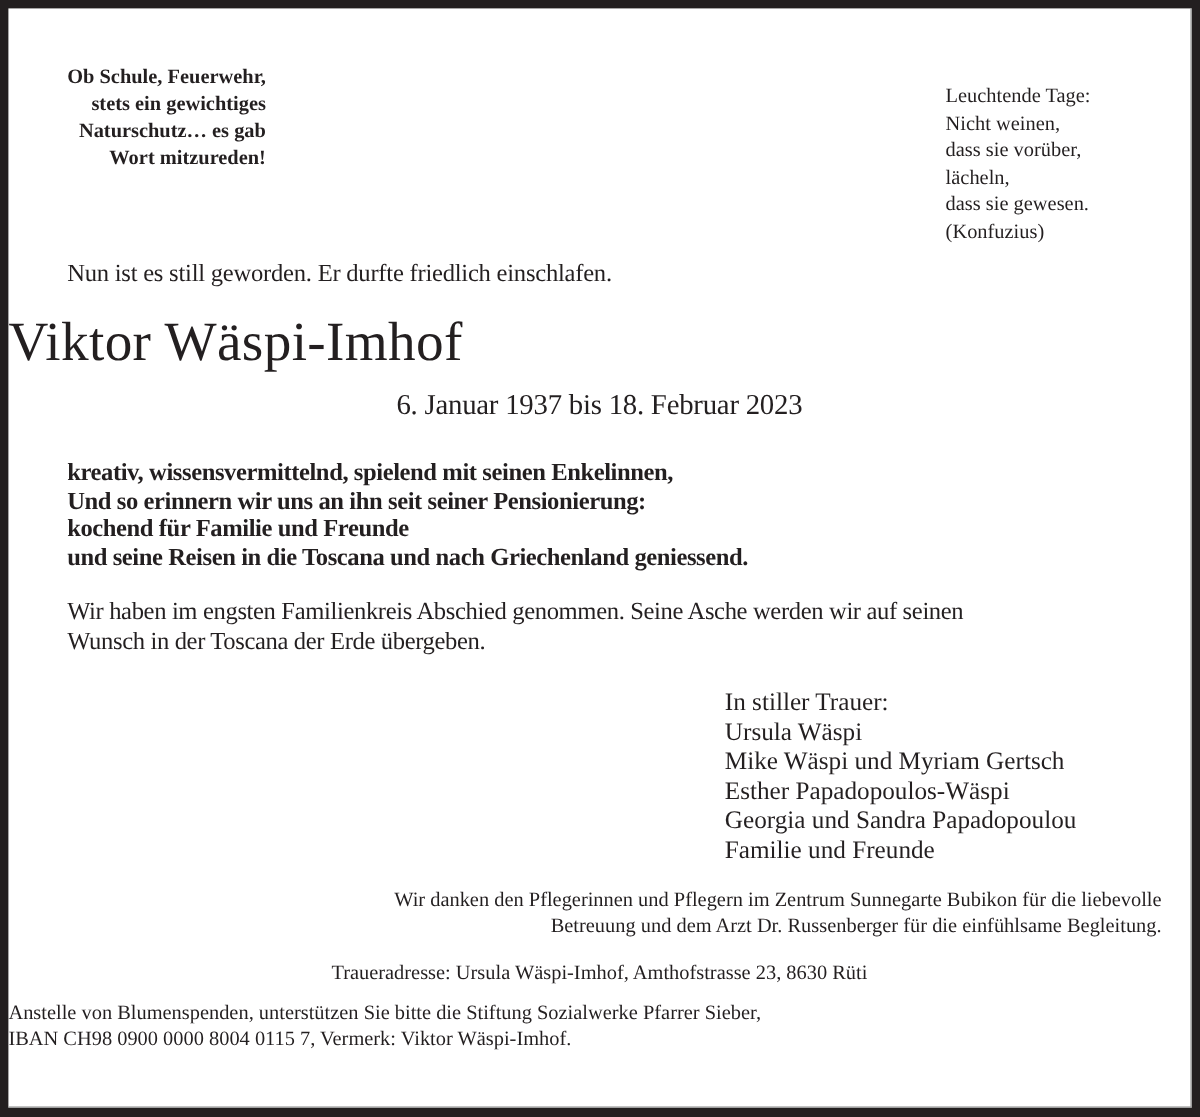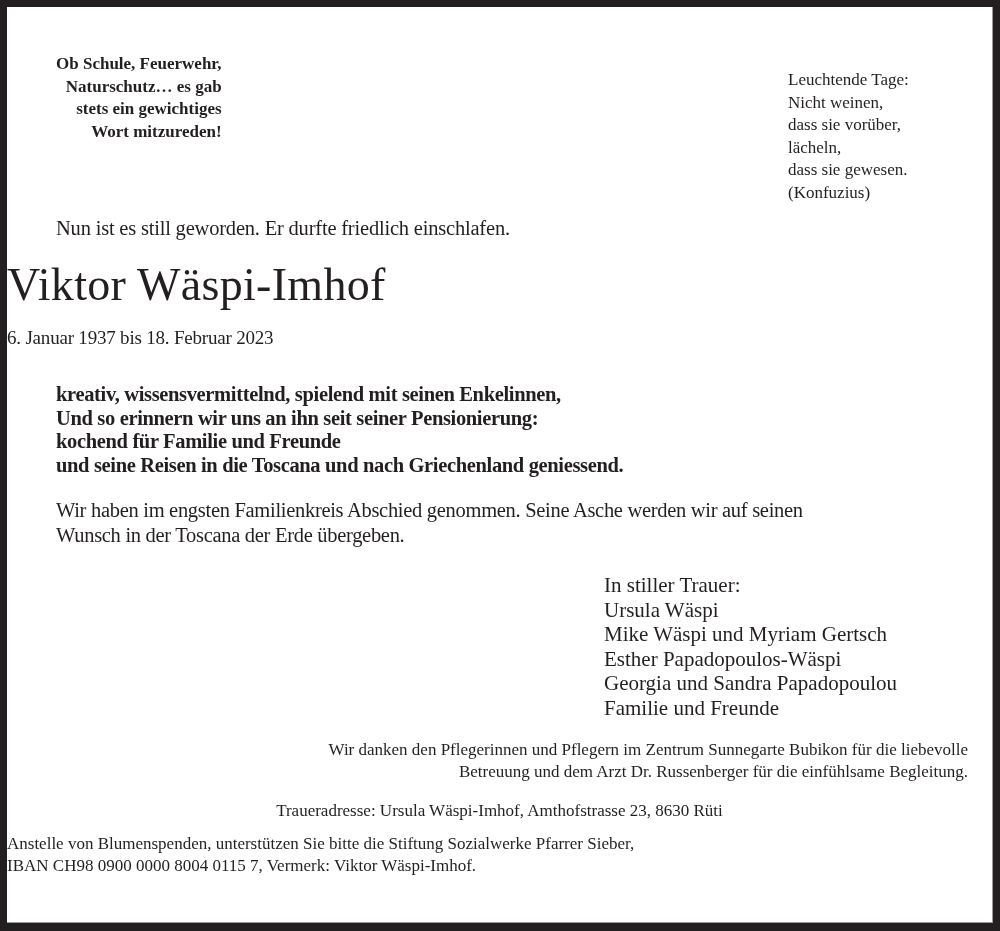--- a/index.html
+++ b/index.html
@@ -43,21 +43,22 @@
     }
     .name {
       left: 0; width: 985px; top: 250px;
       font-size: 46px;
       line-height: 56px;
       white-space: nowrap;
       letter-spacing: 0.3px;
     }
     .dates {
       left: 0; width: 985px; top: 318px;
-      font-size: 19px;
+      text-align: center;
+      font-size: 24px;
       line-height: 26px;
       white-space: nowrap;
       letter-spacing: -0.2px;
     }
     .memory {
       left: 49px; top: 376px;
       font-weight: bold;
       font-size: 20.5px;
       line-height: 23.5px;
       letter-spacing: -0.35px;
@@ -93,22 +94,22 @@
       line-height: 21.5px;
     }
   </style>
 </head>
 <body>
 
 <div class="page">
 
   <div class="abs motto-left">
     <span class="line">Ob Schule, Feuerwehr,</span>
+    <span class="line">stets ein gewichtiges</span>
     <span class="line">Naturschutz… es gab</span>
-    <span class="line">stets ein gewichtiges</span>
     <span class="line">Wort mitzureden!</span>
   </div>
 
   <div class="abs motto-right">
     <span class="line">Leuchtende Tage:</span>
     <span class="line">Nicht weinen,</span>
     <span class="line">dass sie vorüber,</span>
     <span class="line">lächeln,</span>
     <span class="line">dass sie gewesen.</span>
     <span class="line">(Konfuzius)</span>

